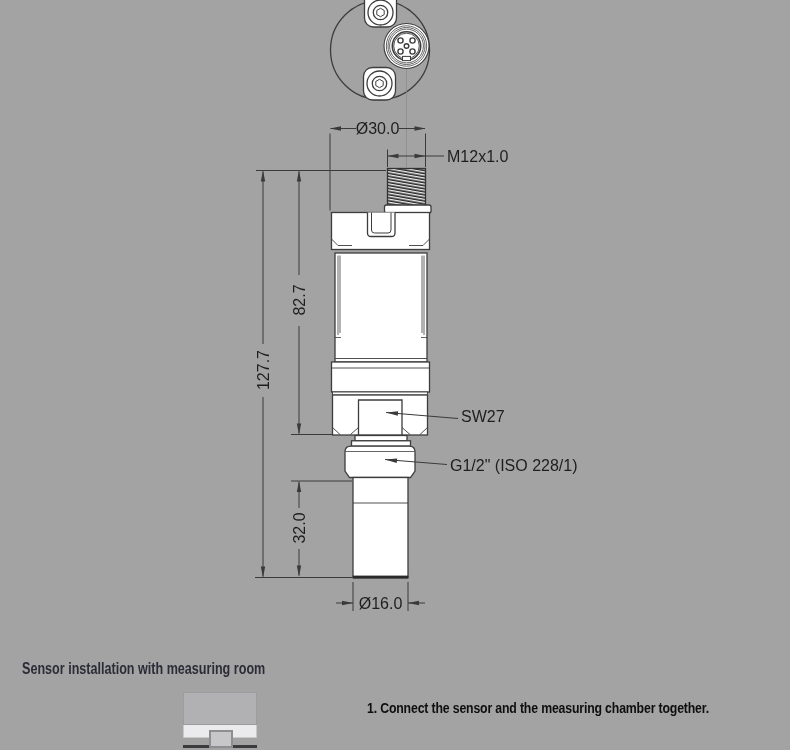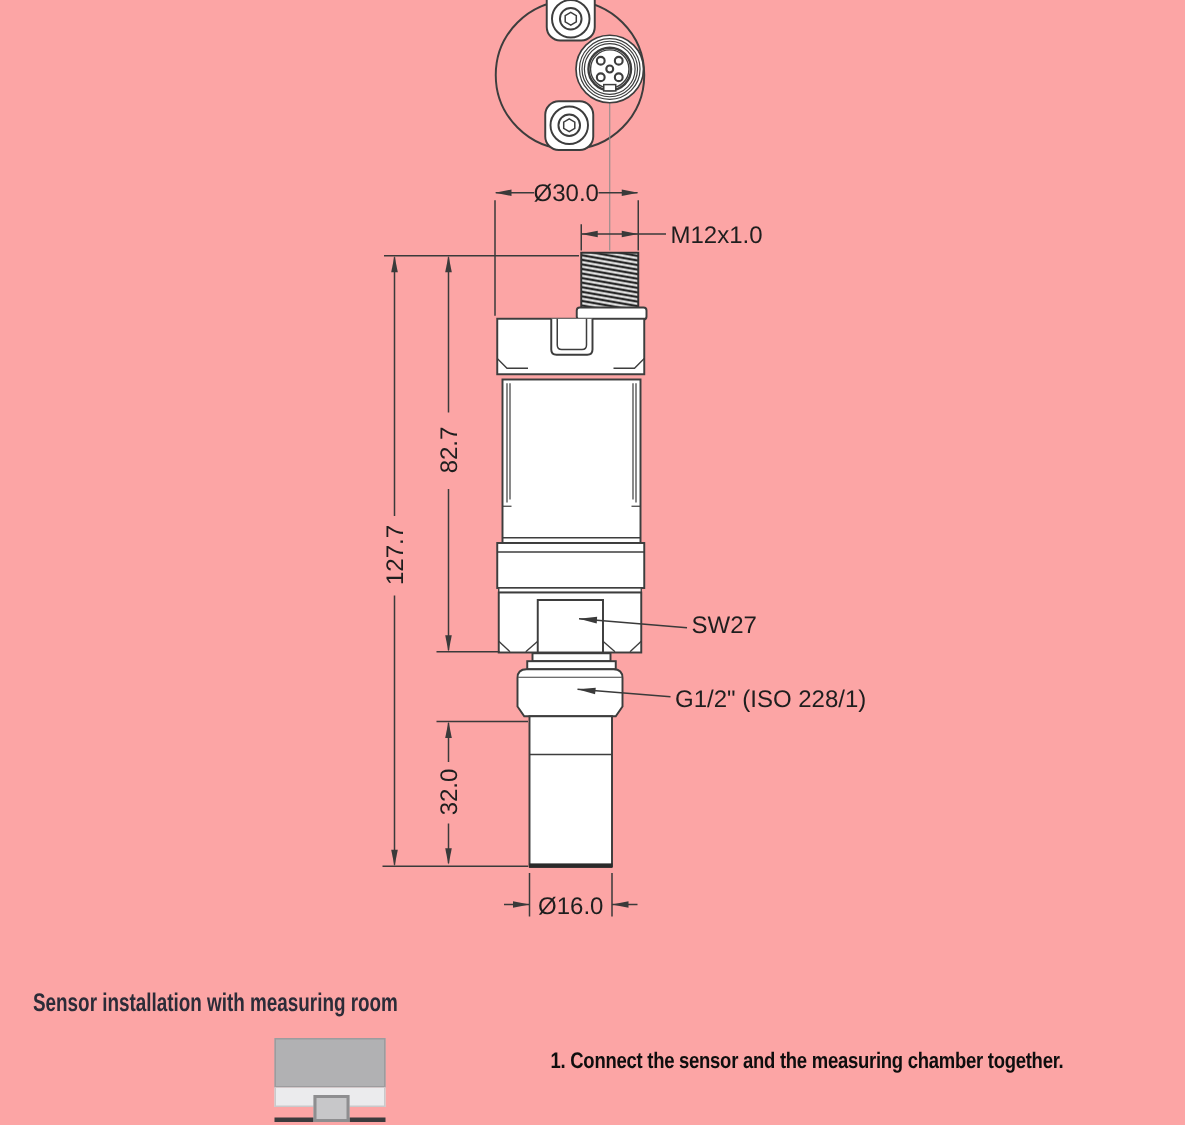--- a/index.html
+++ b/index.html
@@ -1,16 +1,16 @@
 <!DOCTYPE html>
 <html><head>
 <meta charset="utf-8">
 <style>
   html,body{margin:0;padding:0;background:#fff;}
-  .page{position:relative;width:790px;height:750px;background:#fca5a5;overflow:hidden;
+  .page{position:relative;width:790px;height:750px;background:#a3a3a3;overflow:hidden;
         font-family:"Liberation Sans",sans-serif;}
   svg text{font-family:"Liberation Sans",sans-serif;font-size:16px;fill:#1e1e1e;}
   .section-title{position:absolute;left:22px;top:659px;font-size:17px;font-weight:700;
         color:#2c2c38;white-space:nowrap;transform:scaleX(.74);transform-origin:0 50%;}
   .step-text{position:absolute;left:367px;top:699px;font-size:15px;font-weight:800;
         color:#0e0e0e;letter-spacing:-.2px;white-space:nowrap;
         transform:scaleX(.82);transform-origin:0 50%;}
   .photo{position:absolute;left:183px;top:692px;width:76px;height:58px;}
   .photo .block{position:absolute;left:0;top:0;width:74px;height:33px;
         background:#b1b1b3;border:1px solid #9c9c9e;box-sizing:border-box;}

